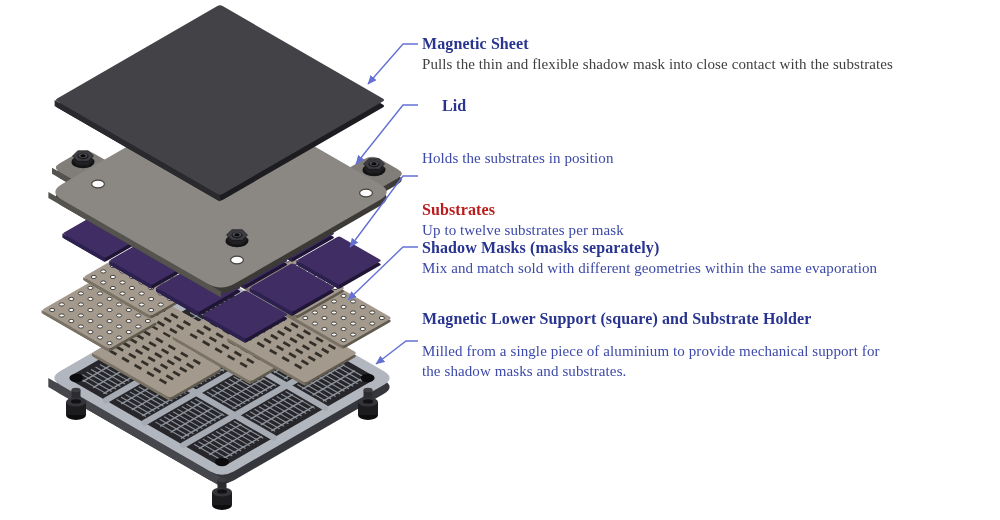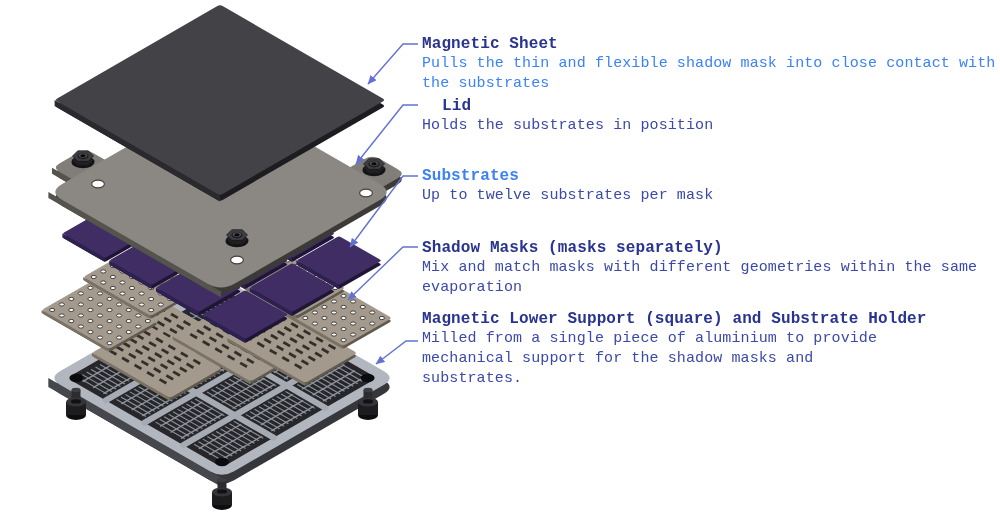--- a/index.html
+++ b/index.html
@@ -1,33 +1,33 @@
 <!DOCTYPE html>
 <html><head>
 <meta charset="utf-8">
 <style>
   html,body{margin:0;padding:0;background:#ffffff;}
   .stage{
     position:relative;
     width:1000px;height:520px;
     background:#ffffff;
     overflow:hidden;
-    font-family:Liberation Mono, monospace;
+    font-family:Liberation Serif, serif;
   }
   #diagram{position:absolute;left:0;top:0;}
   .labels{position:absolute;left:0;top:0;width:1000px;height:520px;pointer-events:none;}
   .label{position:absolute;left:422px;width:578px;}
   .label .t{font-size:16px;font-weight:bold;line-height:20px;letter-spacing:.1px;}
   .label .d{font-size:15px;line-height:20px;letter-spacing:.1px;}
   .label-0{top:34px;}
   .label-1{top:96px;}
   .label-2{top:166px;}
   .label-3{top:238px;}
   .label-4{top:309px;}
-  .label-4 .d{max-width:462px;}
+  .label-4 .d{max-width:462px;margin-top:12px;}
 </style>
 </head>
 <body>
 
 <div class="stage">
   <svg id="diagram" width="1000" height="520" viewBox="0 0 1000 520">
       <g>
         <path d="M209.9,293.8 Q222.0,286.8 234.1,293.8 L383.6,380.0 Q395.7,387.0 383.6,394.0 L234.1,480.2 Q222.0,487.2 209.9,480.2 L60.4,394.0 Q48.3,387.0 60.4,380.0 Z" fill="#35373c"></path>
         <polygon points="48.3,378.0 222.0,478.2 222.0,487.2 48.3,387.0" fill="#45474d"></polygon>
         <path d="M209.9,284.8 Q222.0,277.8 234.1,284.8 L383.6,371.0 Q395.7,378.0 383.6,385.0 L234.1,471.2 Q222.0,478.2 209.9,471.2 L60.4,385.0 Q48.3,378.0 60.4,371.0 Z" fill="#b2b6be"></path>
@@ -637,32 +637,32 @@
         <polyline points="418.0,105.0 403.0,105.0 356.0,164.0" fill="none" stroke="#6471d3" stroke-width="1.4" marker-end="url(#arr)"></polyline>
         <polyline points="418.0,176.0 403.0,176.0 350.0,247.0" fill="none" stroke="#6471d3" stroke-width="1.4" marker-end="url(#arr)"></polyline>
         <polyline points="418.0,247.0 403.0,247.0 348.0,300.0" fill="none" stroke="#6471d3" stroke-width="1.4" marker-end="url(#arr)"></polyline>
         <polyline points="418.0,341.0 406.0,341.0 376.0,364.0" fill="none" stroke="#6471d3" stroke-width="1.4" marker-end="url(#arr)"></polyline>
       </g>
     </svg>
 
   <div class="labels">
     <div class="label label-0">
       <div class="t" style="color: rgb(40, 52, 143);">Magnetic Sheet</div>
-      <div class="d" style="color: #3b82f6;">Pulls the thin and flexible shadow mask into close contact with the substrates</div>
+      <div class="d" style="color: #404040;">Pulls the thin and flexible shadow mask into close contact with the substrates</div>
     </div>
     <div class="label label-1">
       <div class="t" style="color: rgb(40, 52, 143); margin-left: 20px;">Lid</div>
-      <div class="d" style="color: rgb(60, 73, 168);">Holds the substrates in position</div>
+      <div class="d" style="color: rgb(60, 73, 168); margin-top: 32px;">Holds the substrates in position</div>
     </div>
     <div class="label label-2">
-      <div class="t" style="color: #3b82f6;">Substrates</div>
+      <div class="t" style="color: #b91c1c; margin-top: 34px;">Substrates</div>
       <div class="d" style="color: rgb(60, 73, 168);">Up to twelve substrates per mask</div>
     </div>
     <div class="label label-3">
       <div class="t" style="color: rgb(40, 52, 143);">Shadow Masks (masks separately)</div>
-      <div class="d" style="color: rgb(60, 73, 168);">Mix and match masks with different geometries within the same evaporation</div>
+      <div class="d" style="color: rgb(60, 73, 168);">Mix and match sold with different geometries within the same evaporation</div>
     </div>
     <div class="label label-4">
       <div class="t" style="color: rgb(40, 52, 143);">Magnetic Lower Support (square) and Substrate Holder</div>
       <div class="d" style="color: rgb(60, 73, 168);">Milled from a single piece of aluminium to provide mechanical support for the shadow masks and substrates.</div>
     </div>
   </div>
 </div>
 
 </body></html>

